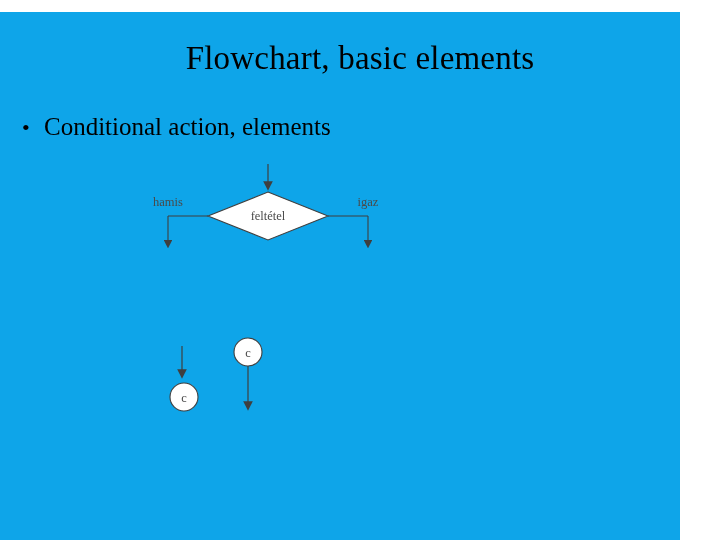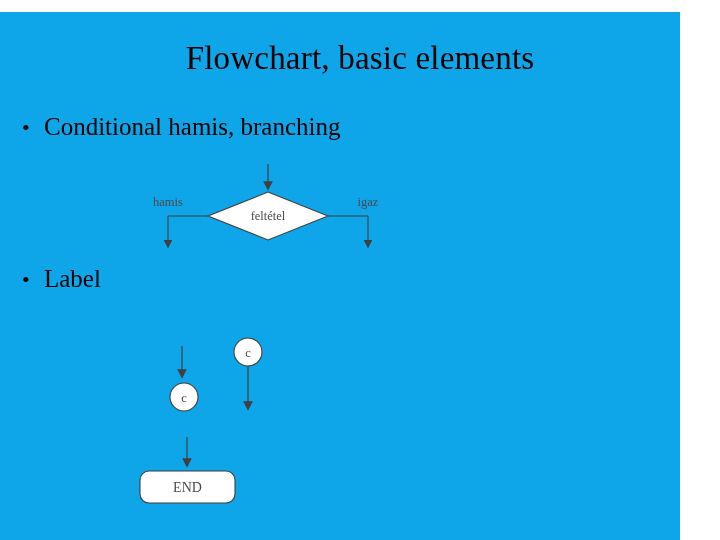--- a/index.html
+++ b/index.html
@@ -59,26 +59,23 @@
   }
 </style>
 </head>
 <body>
 
 <div id="slide">
 
   <div id="title">Flowchart, basic elements</div>
 
   <div class="bullet" id="bullet-1">
-    <span class="dot">•</span><span>Conditional hamis, branching</span>
+    <span class="dot">•</span><span>Conditional action, elements</span>
   </div>
 
-  <div class="bullet" id="bullet-2">
-    <span class="dot">•</span><span>Label</span>
-  </div>
 
 
   <div class="figure" id="fig-conditional">
     <svg width="260" height="95" viewBox="0 0 260 95">
       <defs>
         <marker id="arrowA" markerWidth="8" markerHeight="8" refX="4" refY="4" orient="auto">
           <path d="M0,0 L8,4 L0,8 z" fill="#3f3f3f"></path>
         </marker>
       </defs>
 
@@ -108,26 +105,14 @@
       <line x1="32" y1="14" x2="32" y2="42" stroke="#3f3f3f" stroke-width="1.2" marker-end="url(#arrowB)"></line>
       <circle cx="34" cy="65" r="14" fill="#ffffff" stroke="#3f3f3f" stroke-width="1.1"></circle>
       <text x="34" y="70" text-anchor="middle" font-size="12.5">c</text>
 
       <circle cx="98" cy="20" r="14" fill="#ffffff" stroke="#3f3f3f" stroke-width="1.1"></circle>
       <text x="98" y="25" text-anchor="middle" font-size="12.5">c</text>
       <line x1="98" y1="34" x2="98" y2="74" stroke="#3f3f3f" stroke-width="1.2" marker-end="url(#arrowB)"></line>
     </svg>
   </div>
 
-  <div class="figure" id="fig-end">
-    <svg width="160" height="80" viewBox="0 0 160 80">
-      <defs>
-        <marker id="arrowC" markerWidth="8" markerHeight="8" refX="4" refY="4" orient="auto">
-          <path d="M0,0 L8,4 L0,8 z" fill="#3f3f3f"></path>
-        </marker>
-      </defs>
-      <line x1="62" y1="0" x2="62" y2="26" stroke="#3f3f3f" stroke-width="1.2" marker-end="url(#arrowC)"></line>
-      <rect x="15" y="34" width="95" height="32" rx="9" ry="9" fill="#ffffff" stroke="#3f3f3f" stroke-width="1.1"></rect>
-      <text x="62.5" y="55" text-anchor="middle" font-size="14">END</text>
-    </svg>
-  </div>
 
 </div>
 
 </body></html>

